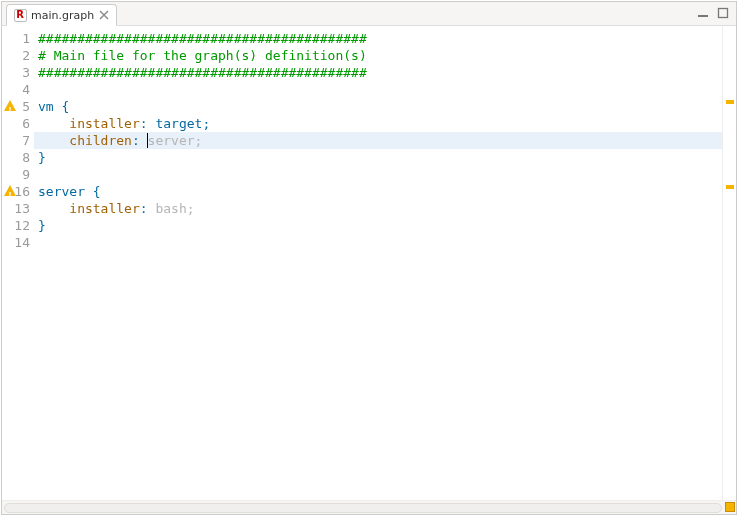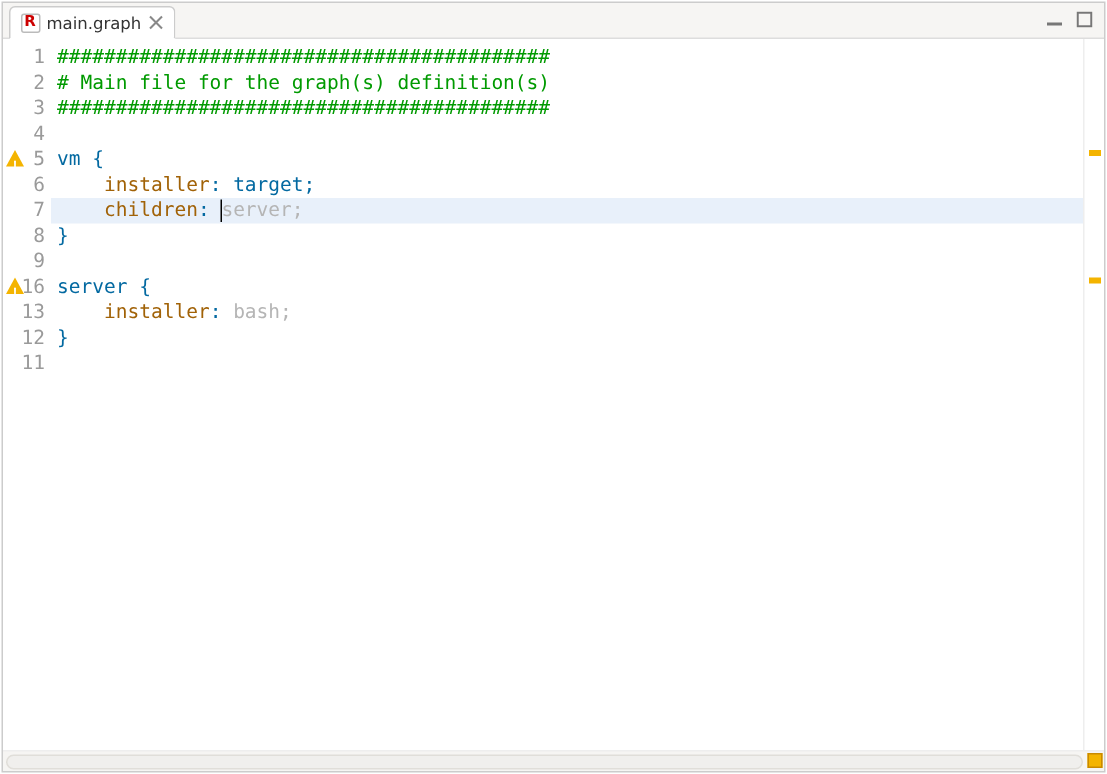--- a/index.html
+++ b/index.html
@@ -231,21 +231,21 @@
         <div class="gline">3</div>
         <div class="gline">4</div>
         <div class="gline warn">5</div>
         <div class="gline">6</div>
         <div class="gline">7</div>
         <div class="gline">8</div>
         <div class="gline">9</div>
         <div class="gline warn">16</div>
         <div class="gline">13</div>
         <div class="gline">12</div>
-        <div class="gline">11</div>
+        <div class="gline">14</div>
       </div>
     <div class="code" id="code"><div class="line"><span class="tok-comment">##########################################</span></div><div class="line"><span class="tok-comment"># Main file for the graph(s) definition(s)</span></div><div class="line"><span class="tok-comment">##########################################</span></div><div class="line"><span class="tok-text"></span></div><div class="line"><span class="tok-text">vm {</span></div><div class="line">    <span class="tok-key">installer</span><span class="tok-text">: </span><span class="tok-text">target;</span></div><div class="line highlight">    <span class="tok-key">children</span><span class="tok-text">: </span><span class="tok-cursor"></span><span class="tok-faded">server;</span></div><div class="line"><span class="tok-text">}</span></div><div class="line"><span class="tok-text"></span></div><div class="line"><span class="tok-text">server {</span></div><div class="line">    <span class="tok-key">installer</span><span class="tok-text">: </span><span class="tok-faded">bash;</span></div><div class="line"><span class="tok-text">}</span></div><div class="line"><span class="tok-text"></span></div></div>
     <div class="ov-gutter">
       <div class="ov-mark" style="top:74px"></div>
       <div class="ov-mark" style="top:159px"></div>
     </div>
 
   </div>
 
   <div class="hscroll">

